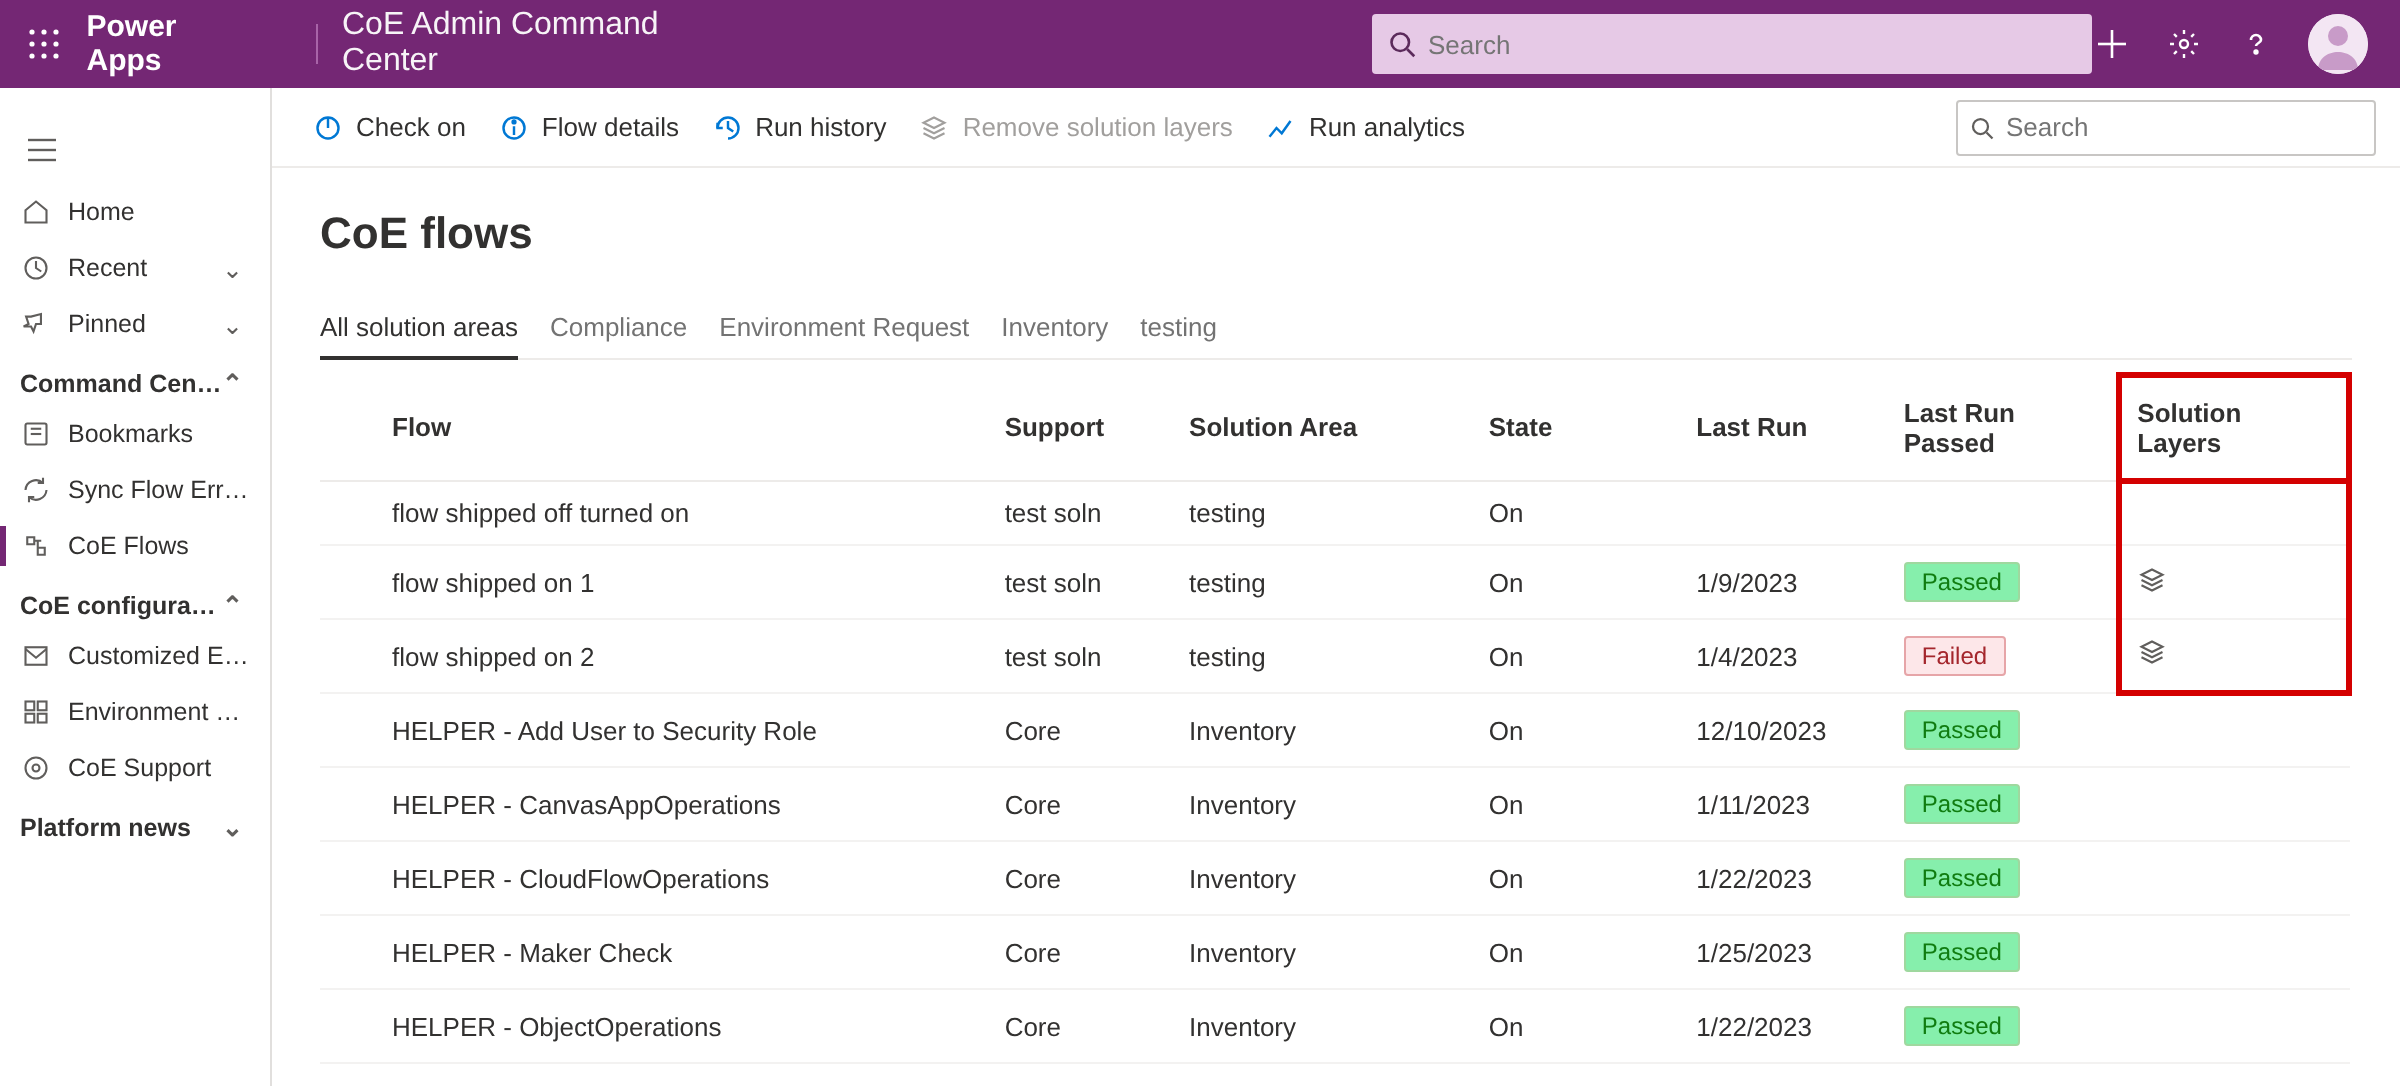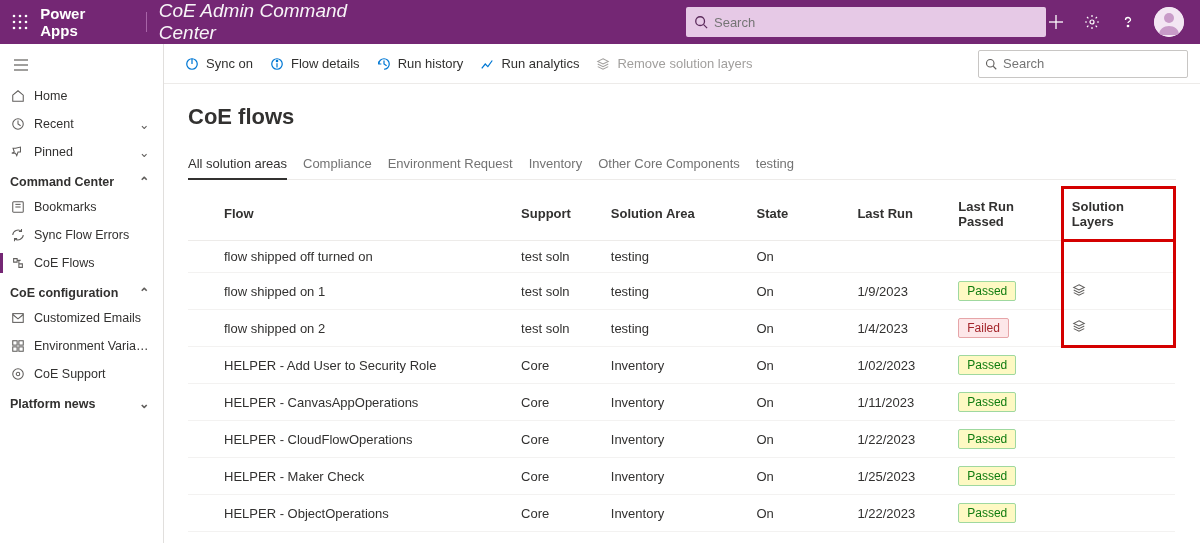--- a/index.html
+++ b/index.html
@@ -3,36 +3,36 @@
 <meta charset="utf-8">
 <style>
   * { box-sizing: border-box; }
   body { margin: 0; font-family: "Segoe UI", Arial, sans-serif; font-size: 13px; color: #323130; background: #fff; }
   
   
   .top-header { background: #742774; color: #fff; height: 44px; display: flex; align-items: center; padding: 0 8px; }
   .waffle { width: 28px; height: 28px; display: flex; align-items: center; justify-content: center; cursor: pointer; }
   .waffle svg { width: 16px; height: 16px; fill: #fff; }
   .app-name { font-weight: 600; margin-left: 8px; margin-right: 31px; font-size: 15px; }
-  .app-title { font-size: 19px; opacity: 0.95; font-style: italic; }
+  .app-title { font-size: 16px; opacity: 0.95; }
   .top-spacer-left { flex: 0 0 260px; }
   .top-search-wrap { flex: 0 0 360px; margin-left: 50px; }
   .top-search { display: flex; align-items: center; background: #e6c9e6; border-radius: 2px; height: 30px; padding: 0 8px; color: #5b2a5b; }
   .top-search input { border: none; background: transparent; outline: none; flex: 1; font-size: 13px; color: #333; padding-left: 6px; }
   .top-spacer { flex: 1; }
   .top-icons { display: flex; align-items: center; gap: 16px; margin-right: 8px; }
   .top-icon { width: 20px; height: 20px; display: flex; align-items: center; justify-content: center; cursor: pointer; }
   .avatar { width: 30px; height: 30px; border-radius: 50%; background: #f3e6f3; display: flex; align-items: center; justify-content: center; overflow: hidden; }
   .avatar svg { width: 30px; height: 30px; }
   
   
   .layout { display: flex; height: calc(543px - 44px); }
   
   
-  .sidebar { width: 164px; border-right: 1px solid #e1dfdd; display: flex; flex-direction: column; padding-top: 8px; font-size: 12.5px; }
+  .sidebar { width: 136px; border-right: 1px solid #e1dfdd; display: flex; flex-direction: column; padding-top: 18px; font-size: 12.5px; }
   .hamburger-row { padding: 4px 12px 8px; }
   .hamburger { width: 18px; height: 18px; display: flex; align-items: center; justify-content: center; cursor: pointer; }
   .side-item { display: flex; align-items: center; padding: 6px 10px; gap: 8px; cursor: pointer; position: relative; }
   .side-item.selected { background: #fff; }
   .side-item.selected::before { content: ""; position: absolute; left: 0; top: 4px; bottom: 4px; width: 3px; background: #742774; }
   .side-icon { width: 16px; height: 16px; display: flex; align-items: center; justify-content: center; color: #605e5c; }
   .side-label { flex: 1; white-space: nowrap; overflow: hidden; text-overflow: ellipsis; }
   .side-chev { width: 14px; color: #605e5c; }
   .side-group-header { display: flex; align-items: center; padding: 8px 10px 4px; font-weight: 600; font-size: 12.5px; }
   .side-group-header .side-label { flex: 1; }
@@ -53,21 +53,21 @@
   
   .tabs { display: flex; gap: 16px; border-bottom: 1px solid #edebe9; margin-bottom: 0; }
   .tab { padding: 8px 0; cursor: pointer; color: #737373; position: relative; font-size: 13px; }
   .tab.active { color: #323130; font-weight: 400; }
   .tab.active::after { content: ""; position: absolute; left: 0; right: 0; bottom: -1px; height: 2px; background: #323130; }
   
   .table { width: 100%; border-collapse: collapse; margin-top: 6px; }
   .table th { text-align: left; font-weight: 600; font-size: 13px; padding: 10px 8px; border-bottom: 1px solid #edebe9; color: #323130; }
   .table td { padding: 8px 8px; border-bottom: 1px solid #f3f2f1; font-size: 13px; vertical-align: middle; }
   .badge { display: inline-block; padding: 2px 8px; border-radius: 2px; font-size: 12px; border: 1px solid; }
-  .badge.passed { color: #107c10; background: #fef9c3; border-color: #9fd89f; }
+  .badge.passed { color: #107c10; background: #86efac; border-color: #9fd89f; }
   .badge.failed { color: #a4262c; background: #fde7e9; border-color: #e6a5a8; }
   .layers-icon { width: 14px; height: 14px; display: inline-block; color: #605e5c; }
   
   .sol-layers-box { border: 3px solid #d40000; }
   
   
   .col-flow { width: 290px; padding-left: 36px !important; }
   .col-solution { width: 80px; }
   .col-area { width: 130px; }
   .col-state { width: 90px; }
@@ -247,21 +247,21 @@
   <div class="main">
 
     <div class="cmdbar">
       <div class="cmd-item">
         <span class="cmd-icon">
             <svg width="14" height="14" viewBox="0 0 16 16" fill="none" stroke="currentColor" stroke-width="1.4">
               <circle cx="8" cy="8" r="6"></circle>
               <line x1="8" y1="2" x2="8" y2="8"></line>
             </svg>
           </span>
-        <span>Sync on</span>
+        <span>Check on</span>
       </div>
       <div class="cmd-item">
         <span class="cmd-icon">
             <svg width="14" height="14" viewBox="0 0 16 16" fill="none" stroke="currentColor" stroke-width="1.4">
               <circle cx="8" cy="8" r="6"></circle>
               <line x1="8" y1="7" x2="8" y2="12"></line>
               <circle cx="8" cy="4.5" r="0.8" fill="currentColor"></circle>
             </svg>
           </span>
         <span>Flow details</span>
@@ -269,57 +269,56 @@
       <div class="cmd-item">
         <span class="cmd-icon">
             <svg width="14" height="14" viewBox="0 0 16 16" fill="none" stroke="currentColor" stroke-width="1.4">
               <path d="M2 8a6 6 0 116 6"></path>
               <path d="M8 4v4l3 2"></path>
               <path d="M2 5v3h3"></path>
             </svg>
           </span>
         <span>Run history</span>
       </div>
-      <div class="cmd-item">
-        <span class="cmd-icon">
-            <svg width="14" height="14" viewBox="0 0 16 16" fill="none" stroke="currentColor" stroke-width="1.4">
-              <path d="M2 13l4-5 3 3 5-7"></path>
-            </svg>
-          </span>
-        <span>Run analytics</span>
-      </div>
       <div class="cmd-item disabled">
         <span class="cmd-icon">
             <svg width="14" height="14" viewBox="0 0 16 16" fill="none" stroke="currentColor" stroke-width="1.2">
               <path d="M8 2l6 3-6 3-6-3z"></path>
               <path d="M2 8l6 3 6-3"></path>
               <path d="M2 11l6 3 6-3"></path>
             </svg>
           </span>
         <span>Remove solution layers</span>
       </div>
+      <div class="cmd-item">
+        <span class="cmd-icon">
+            <svg width="14" height="14" viewBox="0 0 16 16" fill="none" stroke="currentColor" stroke-width="1.4">
+              <path d="M2 13l4-5 3 3 5-7"></path>
+            </svg>
+          </span>
+        <span>Run analytics</span>
+      </div>
       <div class="cmd-spacer"></div>
       <div class="cmd-search">
         <svg width="14" height="14" viewBox="0 0 16 16" fill="none" stroke="#605e5c" stroke-width="1.5">
             <circle cx="7" cy="7" r="5"></circle>
             <line x1="11" y1="11" x2="15" y2="15"></line>
           </svg>
         <input type="text" placeholder="Search" style="">
       </div>
     </div>
 
     <div class="content">
       <h1 class="page-title">CoE flows</h1>
 
       <div class="tabs">
         <div class="tab active">All solution areas</div>
         <div class="tab">Compliance</div>
         <div class="tab">Environment Request</div>
         <div class="tab">Inventory</div>
-        <div class="tab">Other Core Components</div>
         <div class="tab">testing</div>
       </div>
 
       <table class="table">
         <thead>
           <tr>
             <th class="col-flow">Flow</th>
             <th class="col-solution">Support</th>
             <th class="col-area">Solution Area</th>
             <th class="col-state">State</th>
@@ -362,21 +361,21 @@
                     <path d="M8 2l6 3-6 3-6-3z"></path>
                     <path d="M2 8l6 3 6-3"></path>
                     <path d="M2 11l6 3 6-3"></path>
                   </svg></span></td>
             </tr>
             <tr>
               <td class="col-flow">HELPER - Add User to Security Role</td>
               <td class="col-solution">Core</td>
               <td class="col-area">Inventory</td>
               <td class="col-state">On</td>
-              <td class="col-lastrun">1/02/2023</td>
+              <td class="col-lastrun">12/10/2023</td>
               <td class="col-passed"><span class="badge passed">Passed</span></td>
               <td class="col-layers" style=""></td>
             </tr>
             <tr>
               <td class="col-flow">HELPER - CanvasAppOperations</td>
               <td class="col-solution">Core</td>
               <td class="col-area">Inventory</td>
               <td class="col-state">On</td>
               <td class="col-lastrun">1/11/2023</td>
               <td class="col-passed"><span class="badge passed">Passed</span></td>

